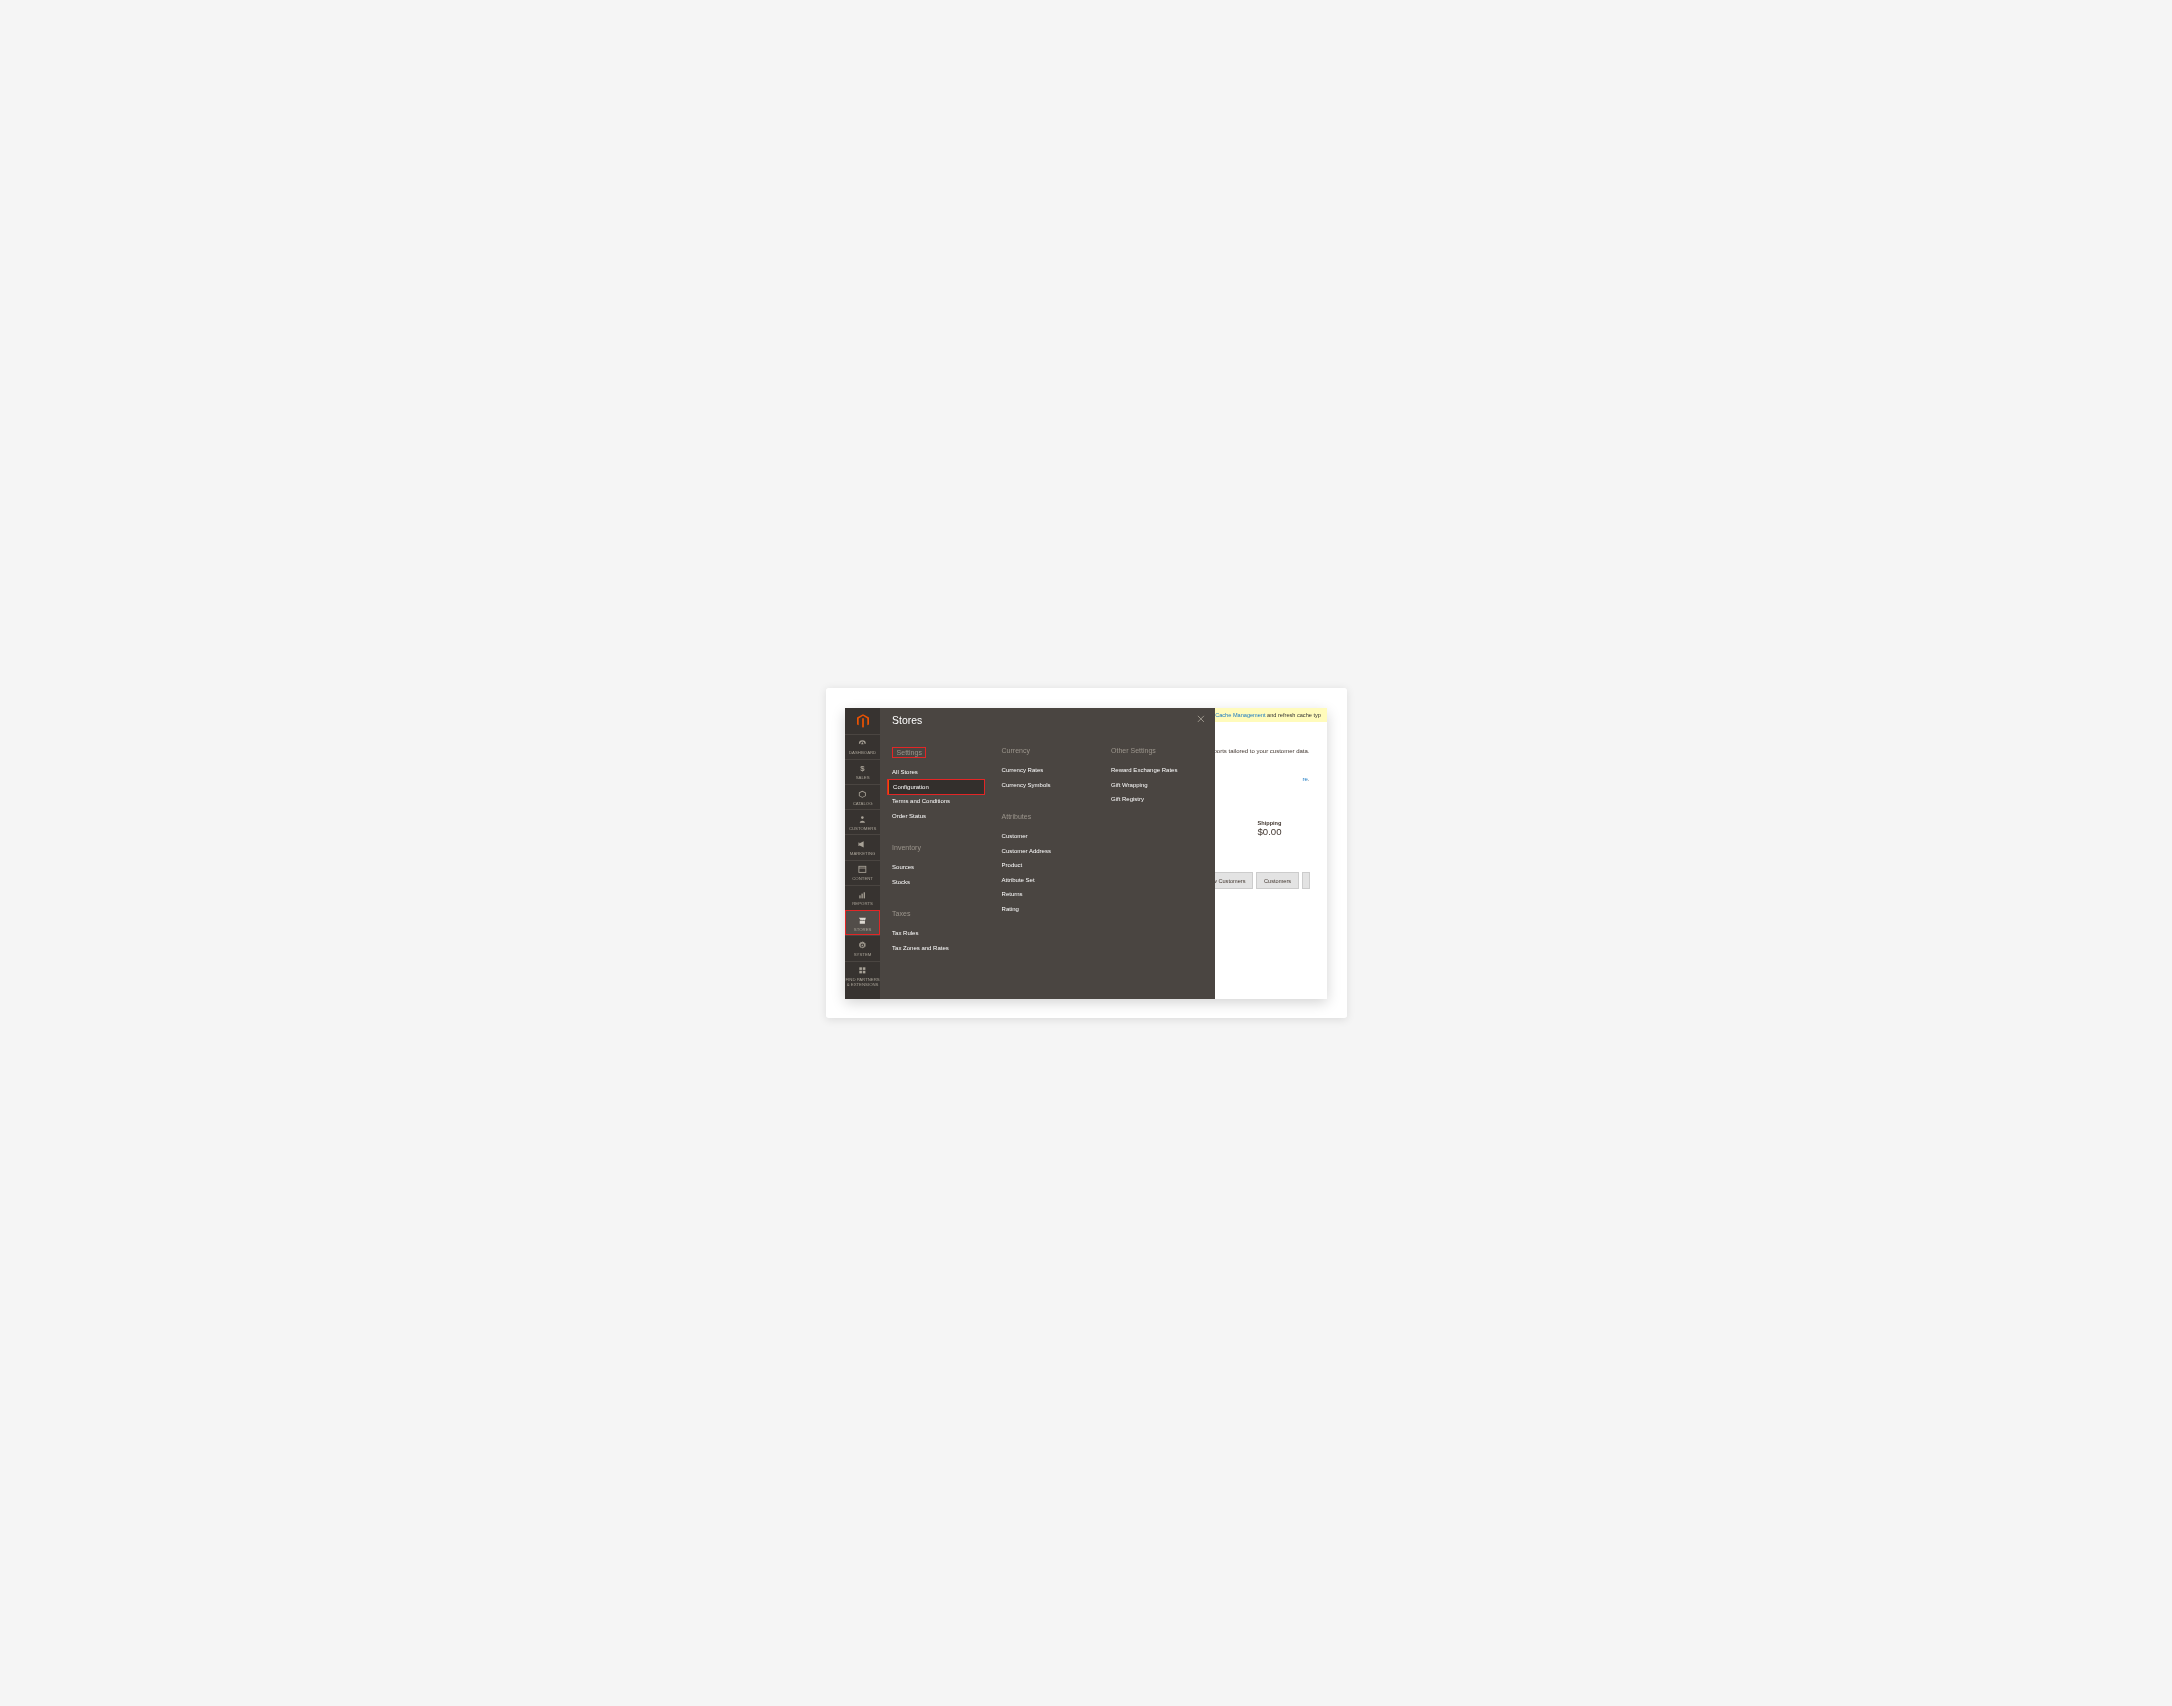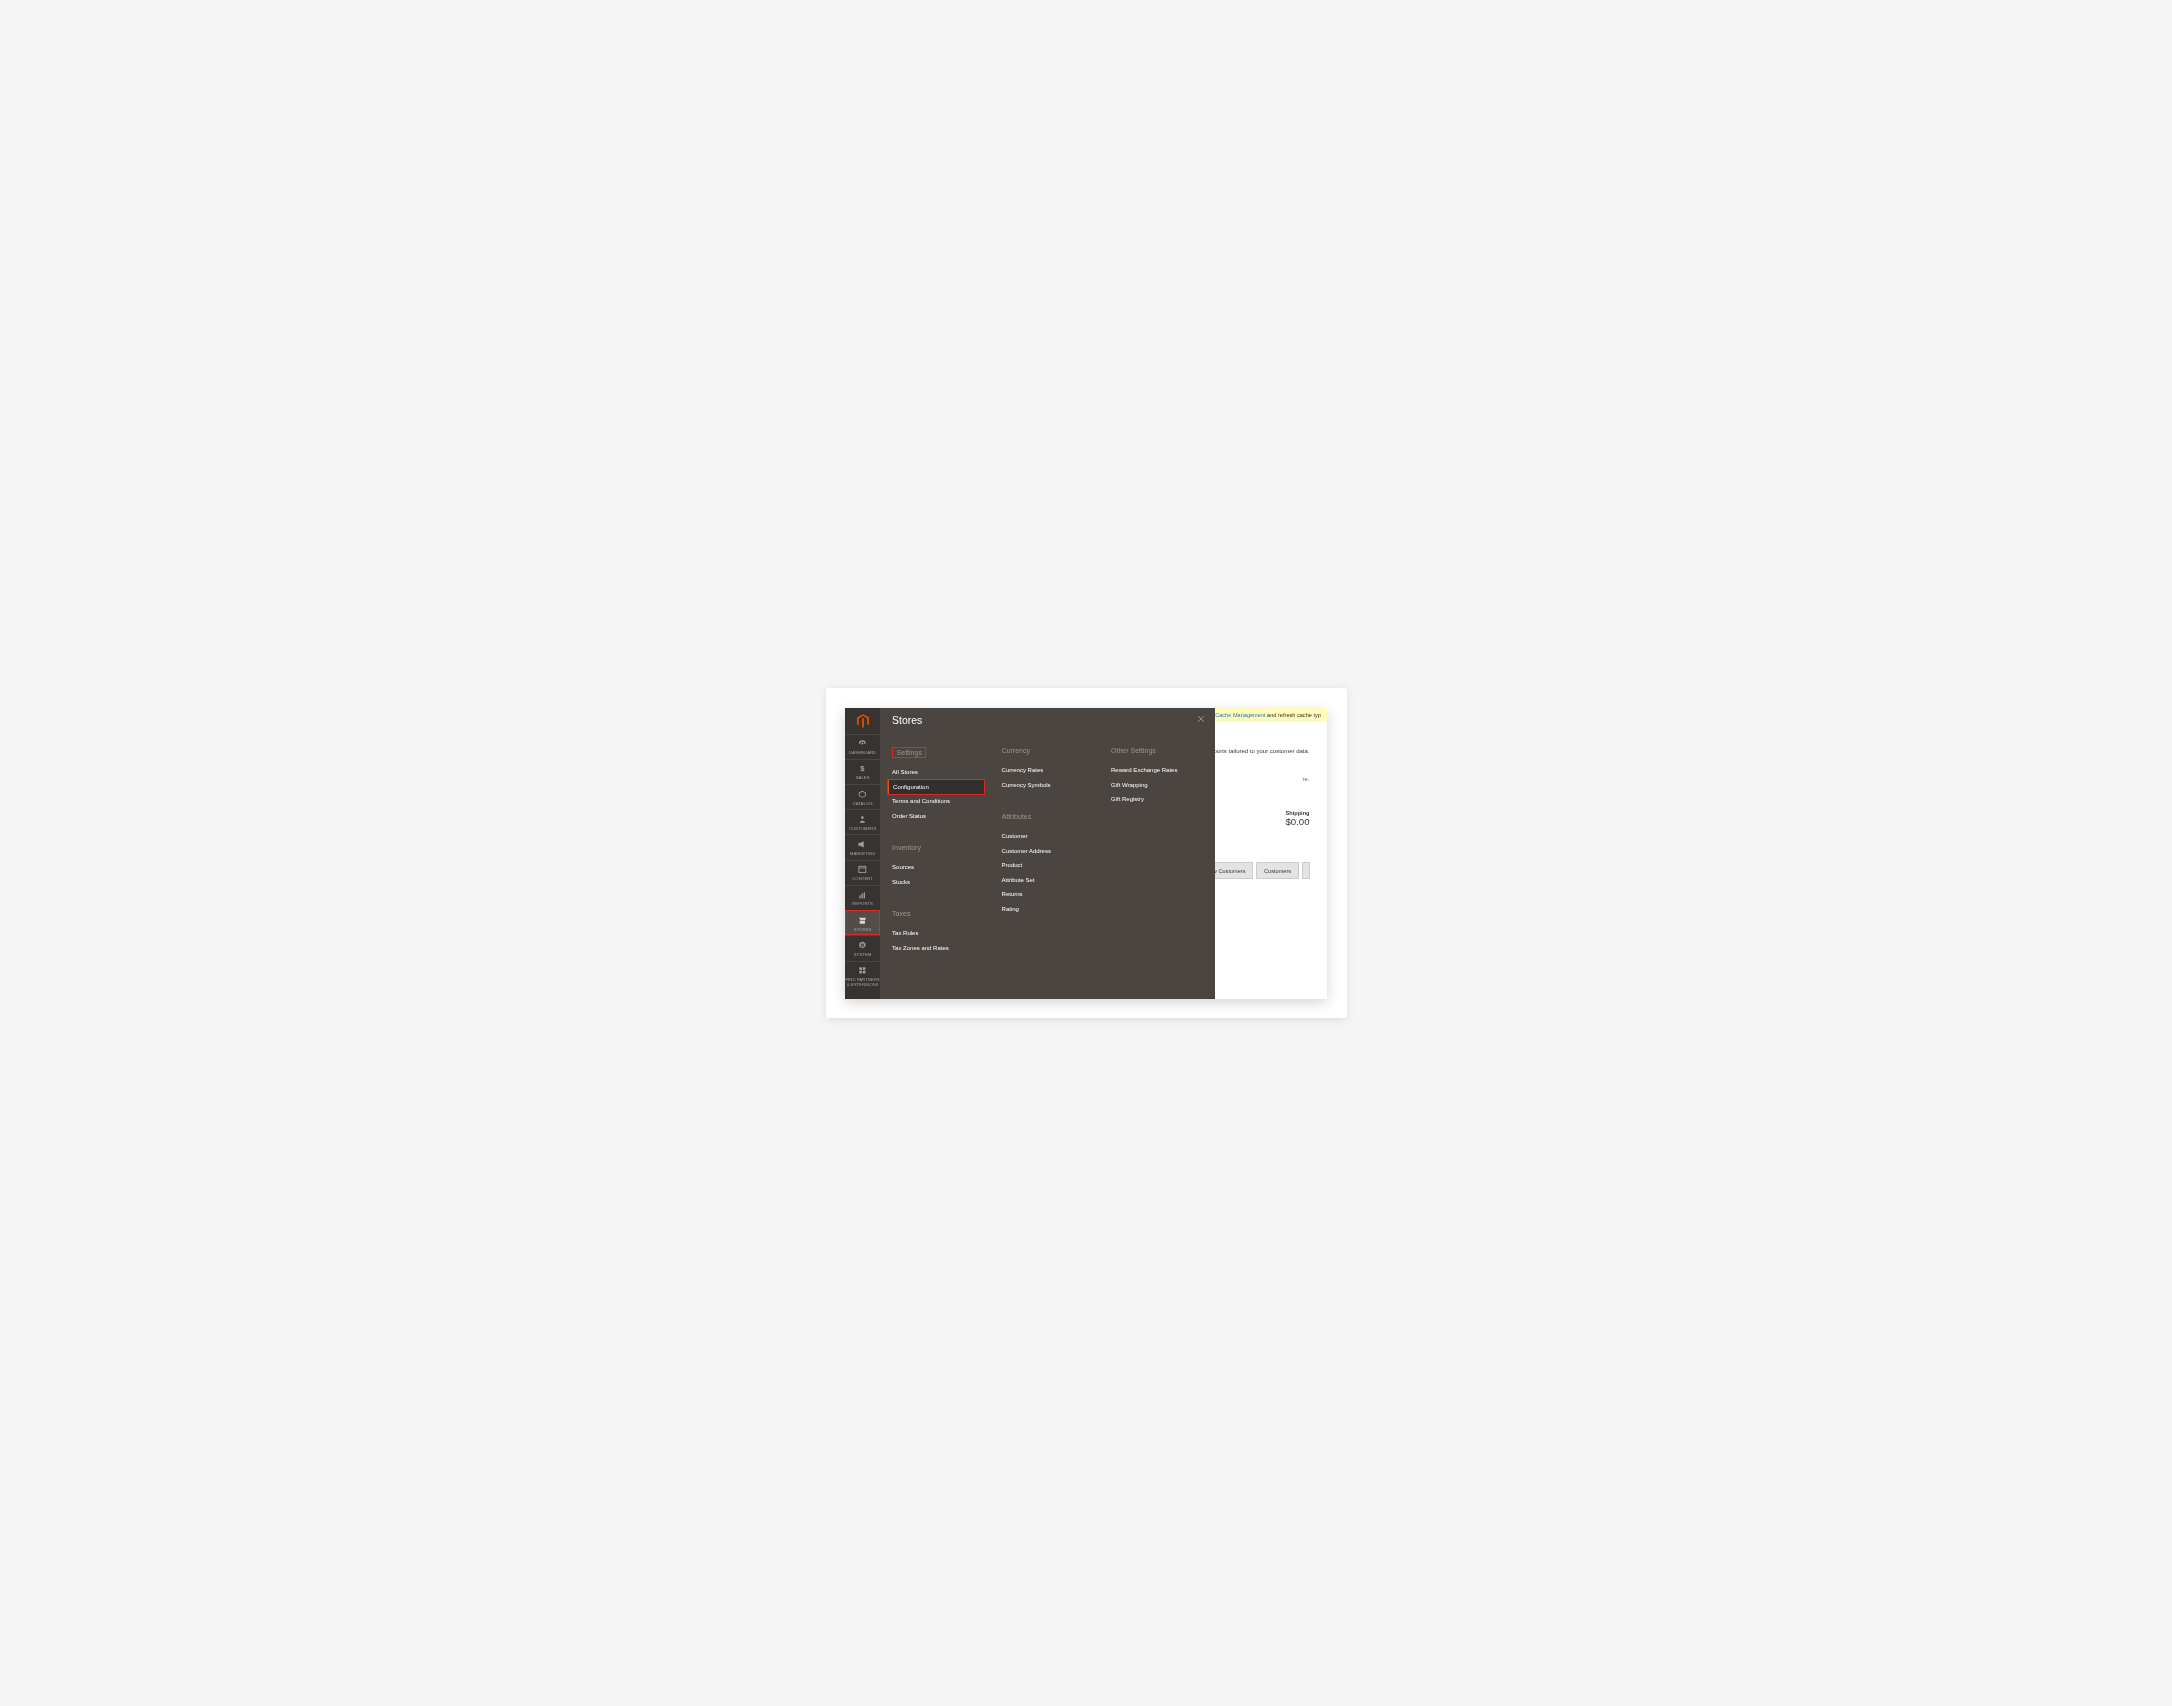--- a/index.html
+++ b/index.html
@@ -78,21 +78,21 @@
       white-space: nowrap;
     }
     .notice-bar a { color: #1979c3; text-decoration: none; }
     .right-content {
       padding: 26px 17.4px 8.7px;
       font-size: 6px;
       color: #41362f;
     }
     .right-snippet { text-align: right; margin-bottom: 22px; }
     .right-snippet .link { color: #1979c3; }
-    .ship-block { text-align: right; width: 52px; float: right; margin-top: 6px; }
+    .ship-block { text-align: left; width: 52px; float: right; margin-top: 16px; }
     .ship-label { font-size: 5.6px; font-weight: 600; color: #41362f; }
     .ship-value { font-size: 9.6px; font-weight: 400; color: #41362f; }
     .tabs-row {
       clear: both;
       display: flex;
       justify-content: flex-end;
       gap: 2.6px;
       padding-top: 35px;
     }
     .tab-btn {

